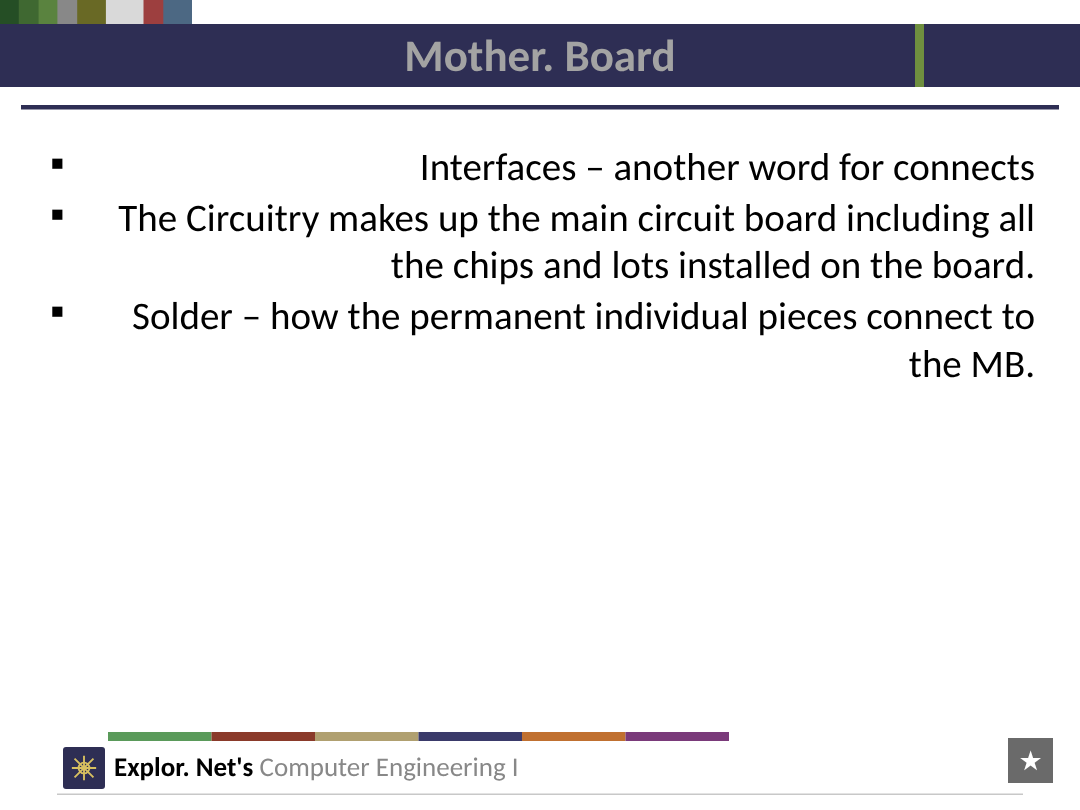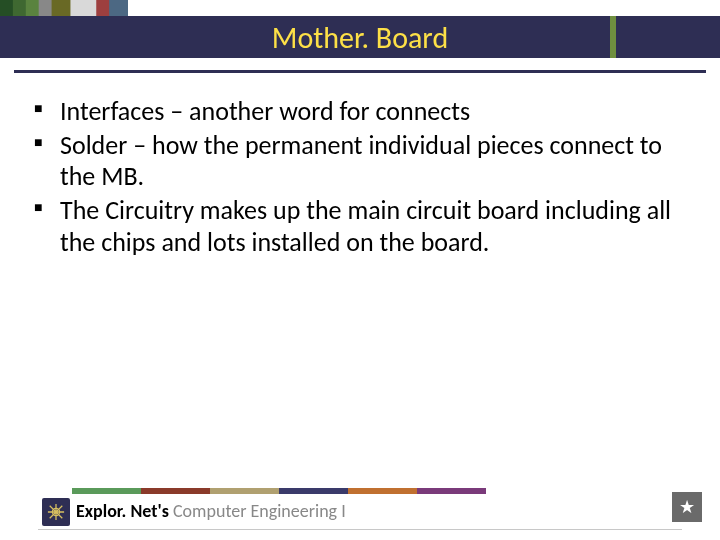--- a/index.html
+++ b/index.html
@@ -22,23 +22,23 @@
     align-items: center;
     justify-content: center;
   }
   .titlebar .accent {
     position: absolute;
     right: 104px; top: 0;
     width: 6px; height: 42px;
     background: #6f8f3f;
   }
   .titlebar .title-text {
-    color: #fde047;
+    color: #a3a3a3;
     font-size: 30px;
-    font-weight: 400;
+    font-weight: 700;
   }
   .title-underline {
     position: absolute;
     left: 14px; top: 70px;
     width: 692px; height: 3px;
     background: #2e2e54;
   }
 
   
   .cables {
@@ -52,21 +52,21 @@
     filter: brightness(0.85);
     border-bottom: 2px solid rgba(0,0,0,.25);
   }
 
   
   .content {
     position: absolute;
     left: 30px; top: 96px;
     width: 660px;
   }
-  .content ul { list-style: none; }
+  .content ul { list-style: none; text-align: right; }
   .content li {
     position: relative;
     padding-left: 30px;
     font-size: 26px;
     line-height: 1.22;
     color: #000000;
     margin-bottom: 2px;
   }
   .content li::before {
     content: "■";
@@ -144,22 +144,22 @@
 
 <div class="titlebar">
   <div class="accent"></div>
   <span class="title-text">Mother. Board</span>
 </div>
 <div class="title-underline"></div>
 
 <div class="content">
   <ul>
     <li>Interfaces – another word for connects</li>
+    <li>The Circuitry makes up the main circuit board including all the chips and lots installed on the board.</li>
     <li>Solder – how the permanent individual pieces connect to the MB.</li>
-    <li>The Circuitry makes up the main circuit board including all the chips and lots installed on the board.</li>
   </ul>
 </div>
 
 <div class="footer">
   <div class="footer-line">
     <span class="c1"></span>
       <span class="c2"></span>
       <span class="c3"></span>
     <span class="c4"></span>
       <span class="c5"></span>

